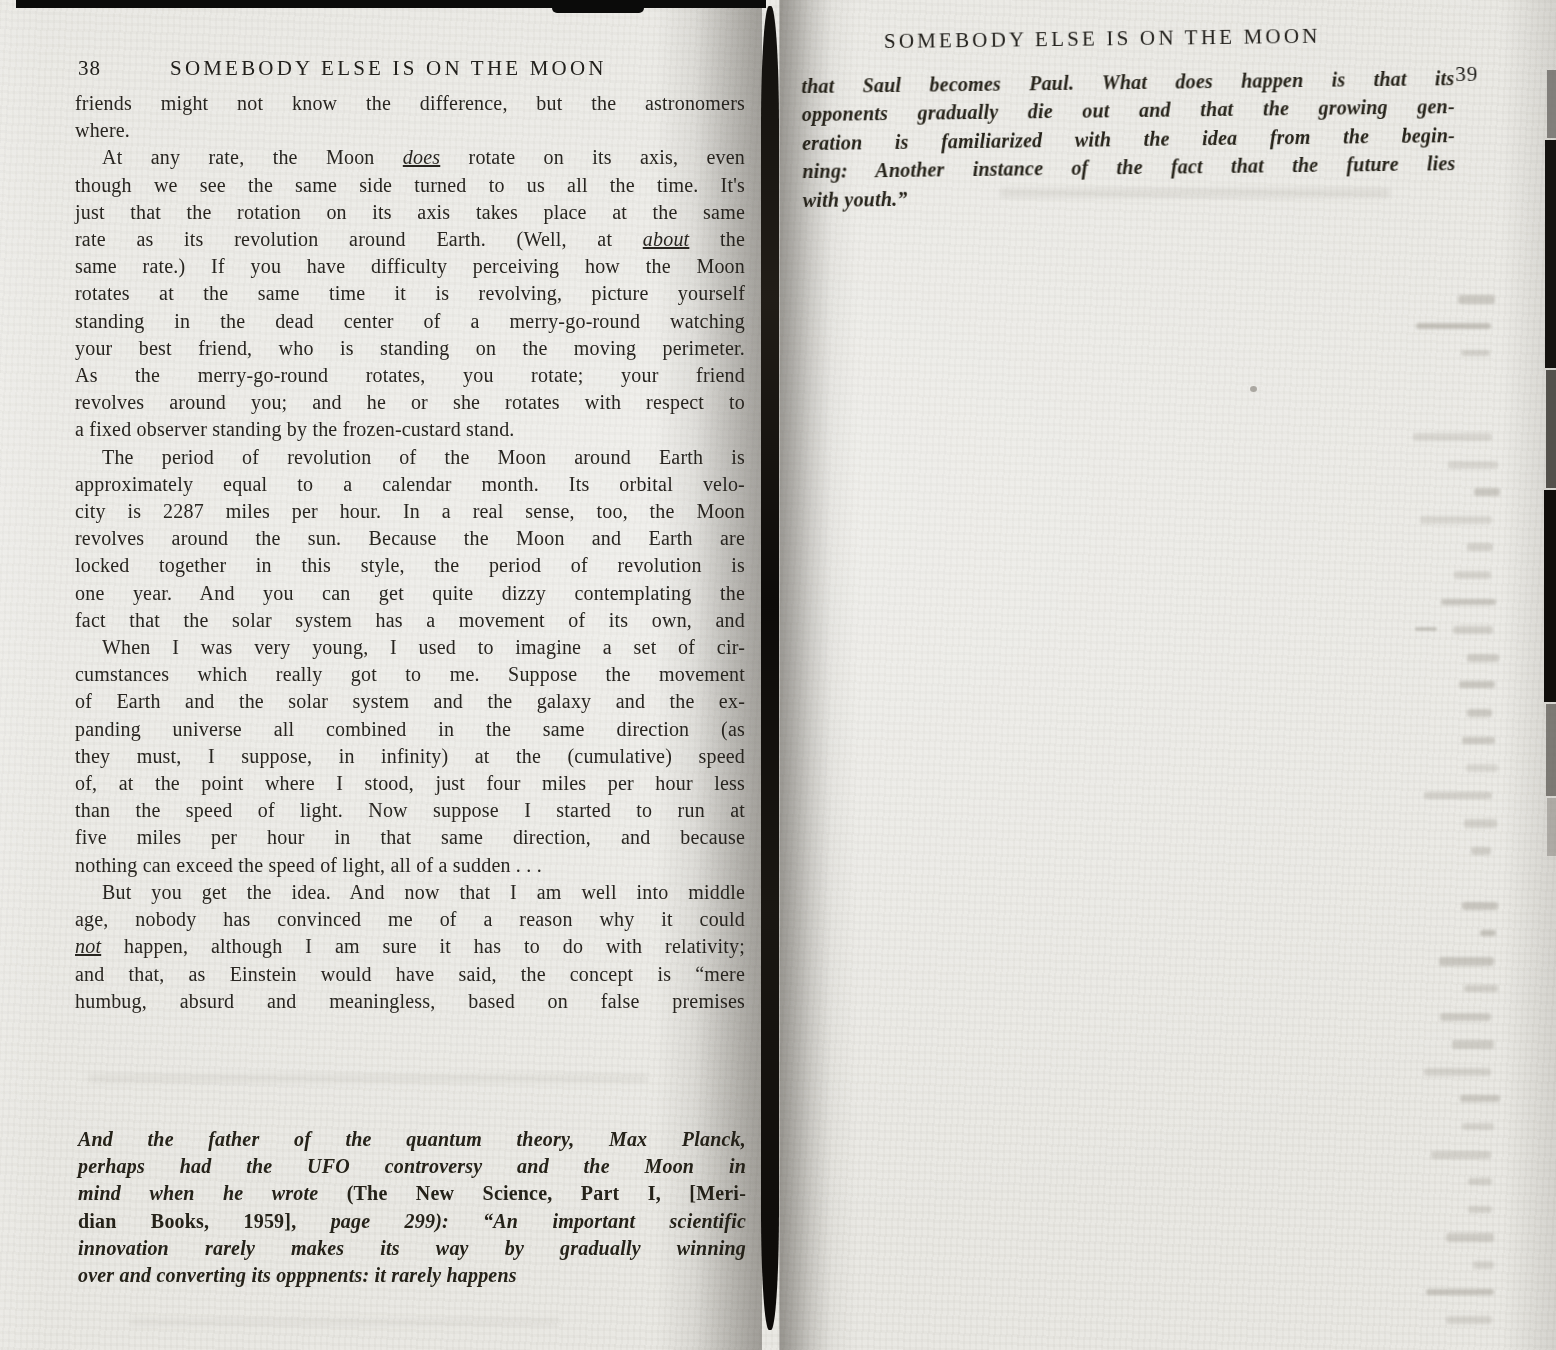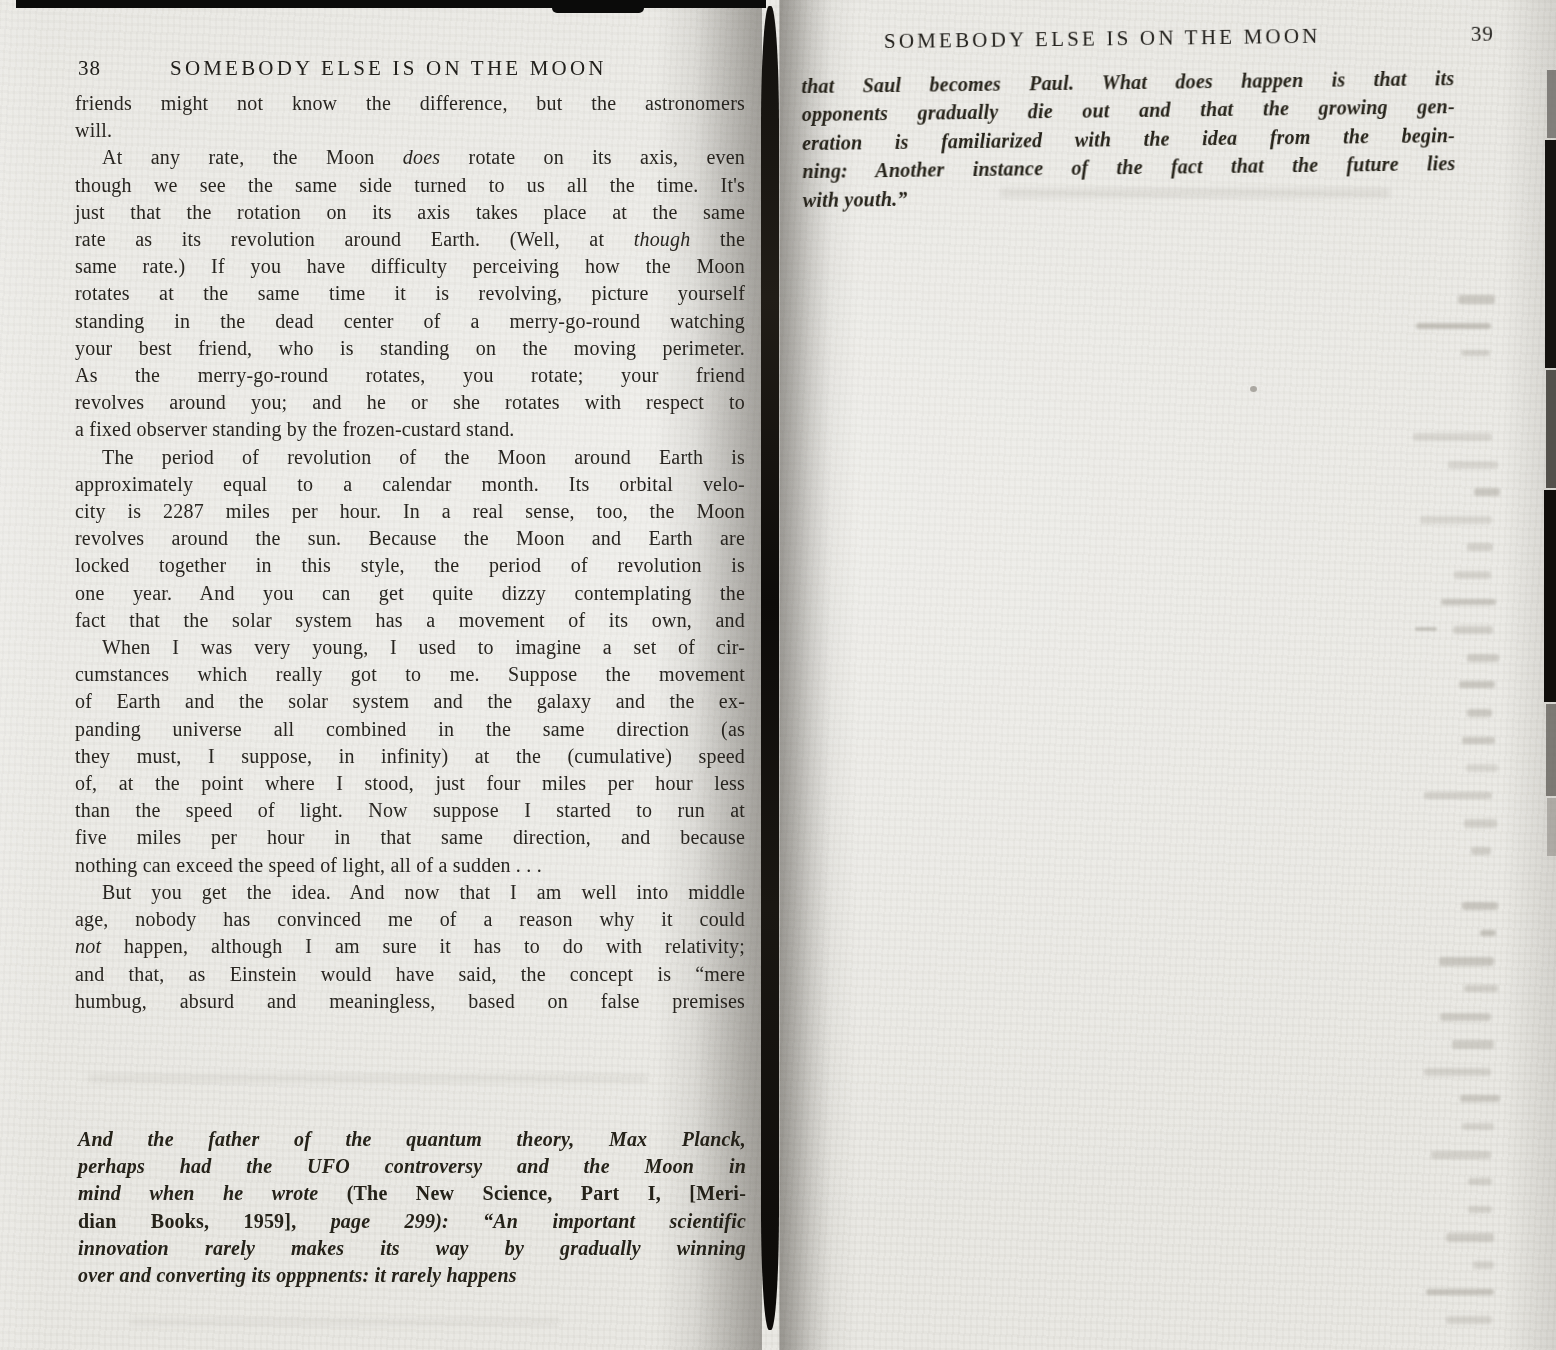--- a/index.html
+++ b/index.html
@@ -33,29 +33,29 @@
   
   .head{position:absolute;height:30px;color:#22201c;font-size:21px;letter-spacing:3.2px;
     filter:blur(0.3px);white-space:nowrap;}
   .l-head{left:75px;top:56px;width:672px;}
   .l-head .pgnum{position:absolute;left:3px;letter-spacing:1px;}
   .l-head .ptitle{position:absolute;left:95px;}
   .right-block{position:absolute;left:800px;top:26px;width:672px;height:210px;transform:rotate(-0.7deg);}
   .r-head{left:0;top:0;width:672px;position:absolute;height:30px;color:#22201c;font-size:21px;
     letter-spacing:3.2px;filter:blur(0.3px);white-space:nowrap;}
   .r-head .ptitle{position:absolute;left:85px;}
-  .r-head .pgnum{position:absolute;left:672px;letter-spacing:1px;}
+  .r-head .pgnum{position:absolute;left:656px;letter-spacing:1px;margin-top:40px;}
 
   
   .body-text{position:absolute;left:75px;top:90px;width:670px;
     font-size:20px;line-height:27.2px;color:#282520;letter-spacing:0.2px;filter:blur(0.28px);}
   .tline{min-height:27.2px;}
   .jline{text-align:justify;text-align-last:justify;-moz-text-align-last:justify;}
   .ind{text-indent:27px;}
-  .it{font-style:italic;}
+  .it{font-style:italic;text-decoration:underline;}
   .up{font-style:normal;}
 
   .note-text{font-style:italic;font-weight:700;color:#252219;letter-spacing:0.2px;filter:blur(0.26px);}
   .note38{position:absolute;left:78px;top:1126px;width:668px;font-size:20px;line-height:27.2px;}
   .note39{position:absolute;left:2px;top:42px;width:653px;font-size:20px;line-height:28.4px;}
 
   
   .ghost-bar{position:absolute;background:#a39f96;border-radius:3px;filter:blur(1.4px);}
   .smudge{position:absolute;background:#8d897f;border-radius:4px;}
   .edge-seg{position:absolute;background:#111;}
@@ -66,27 +66,27 @@
 <div class="scan">
 
   <div class="page left">
     <div class="head l-head">
       <span class="pgnum">38</span>
       <span class="ptitle">SOMEBODY ELSE IS ON THE MOON</span>
     </div>
     <div id="left-body" class="body-text">
         <div>
           <div class="tline jline"><span>friends might not know the difference, but the astronomers</span></div>
-          <div class="tline"><span>will.</span></div>
+          <div class="tline"><span>where.</span></div>
         </div>
         <div>
           <div class="tline jline ind"><span>At any rate, the Moon </span><span class="it">does</span><span> rotate on its axis, even</span></div>
           <div class="tline jline"><span>though we see the same side turned to us all the time. It's</span></div>
           <div class="tline jline"><span>just that the rotation on its axis takes place at the same</span></div>
-          <div class="tline jline"><span>rate as its revolution around Earth. (Well, at </span><span class="it">though</span><span> the</span></div>
+          <div class="tline jline"><span>rate as its revolution around Earth. (Well, at </span><span class="it">about</span><span> the</span></div>
           <div class="tline jline"><span>same rate.) If you have difficulty perceiving how the Moon</span></div>
           <div class="tline jline"><span>rotates at the same time it is revolving, picture yourself</span></div>
           <div class="tline jline"><span>standing in the dead center of a merry-go-round watching</span></div>
           <div class="tline jline"><span>your best friend, who is standing on the moving perimeter.</span></div>
           <div class="tline jline"><span>As the merry-go-round rotates, you rotate; your friend</span></div>
           <div class="tline jline"><span>revolves around you; and he or she rotates with respect to</span></div>
           <div class="tline"><span>a fixed observer standing by the frozen-custard stand.</span></div>
         </div>
         <div>
           <div class="tline jline ind"><span>The period of revolution of the Moon around Earth is</span></div>

